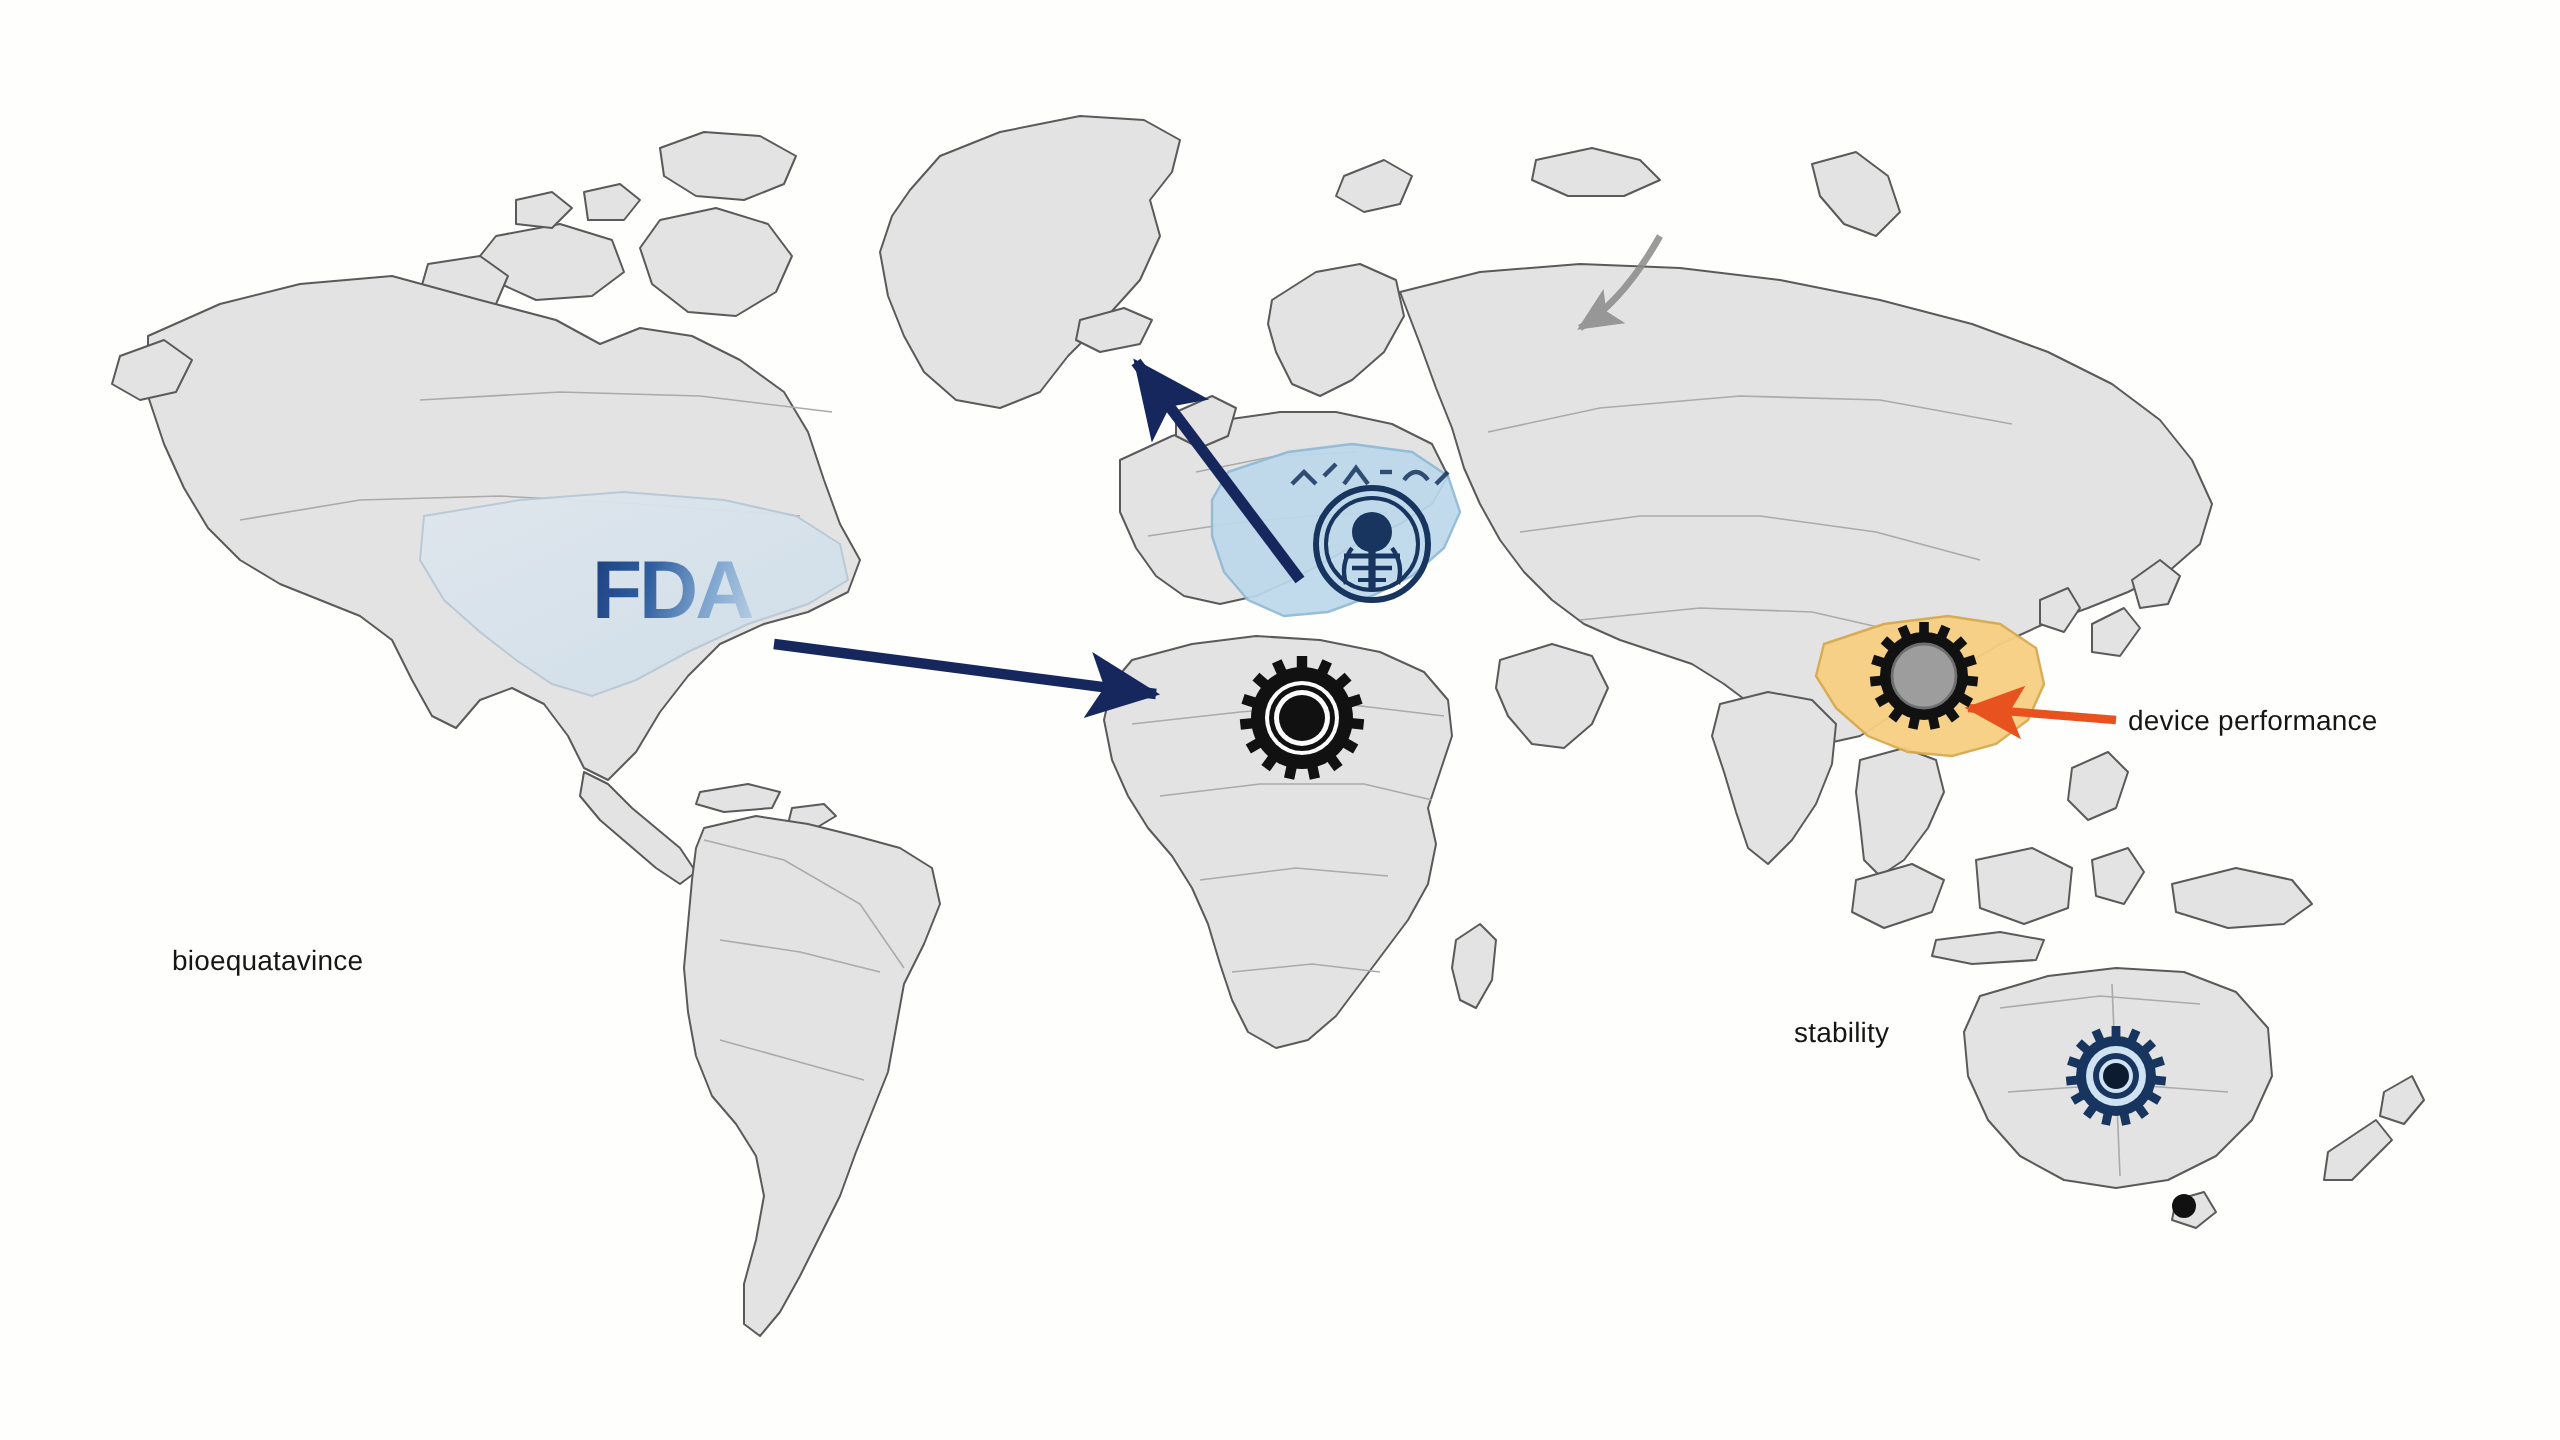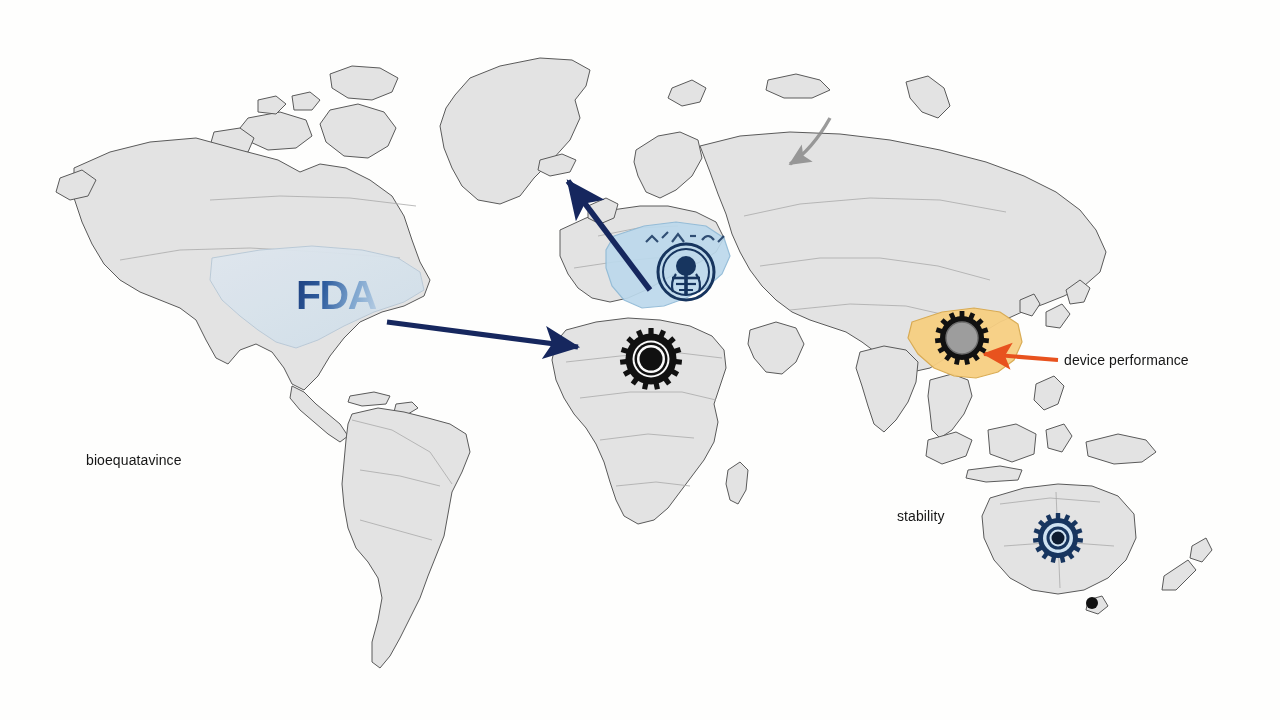--- a/index.html
+++ b/index.html
@@ -29,21 +29,21 @@
     height: 720px;
   }
   .label {
     position: absolute;
     color: #161616;
     font-size: 14px;
     font-family: "Liberation Sans", sans-serif;
     white-space: nowrap;
     letter-spacing: 0.1px;
   }
-  #label-bioequivalence { left: 86px; top: 452px; }
+  #label-bioequivalence { left: 86px; top: 472px; }
   #label-stability      { left: 857px; top: 508px; margin-left: 40px; }
   #label-device         { left: 1064px; top: 352px; }
   .fda-wordmark {
     position: absolute;
     left: 296px;
     top: 272px;
     font-size: 41px;
     font-weight: bold;
     font-family: "Liberation Sans", sans-serif;
     letter-spacing: -1.5px;

